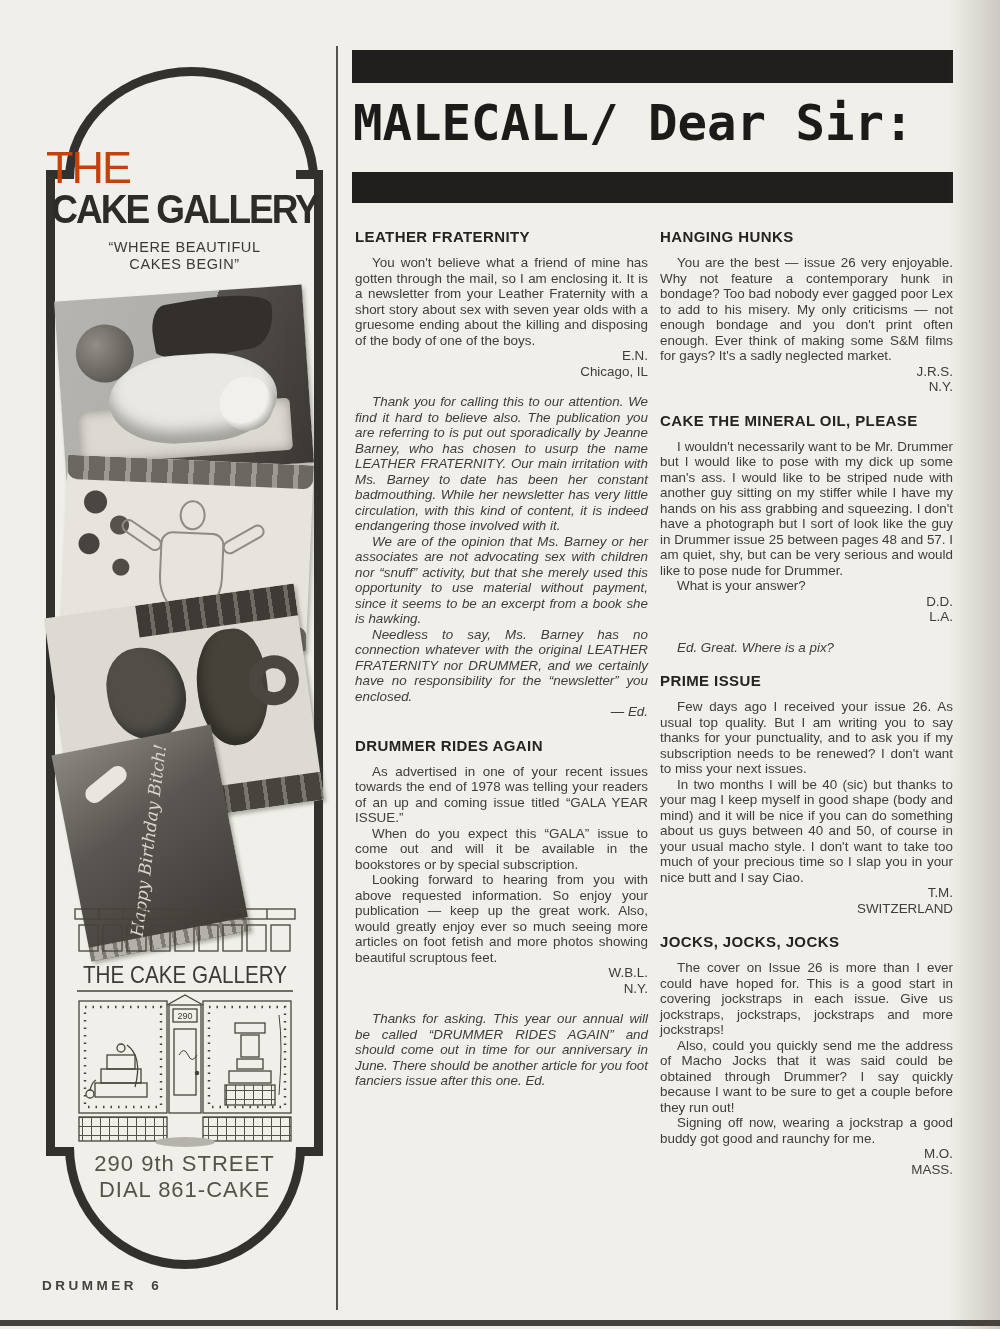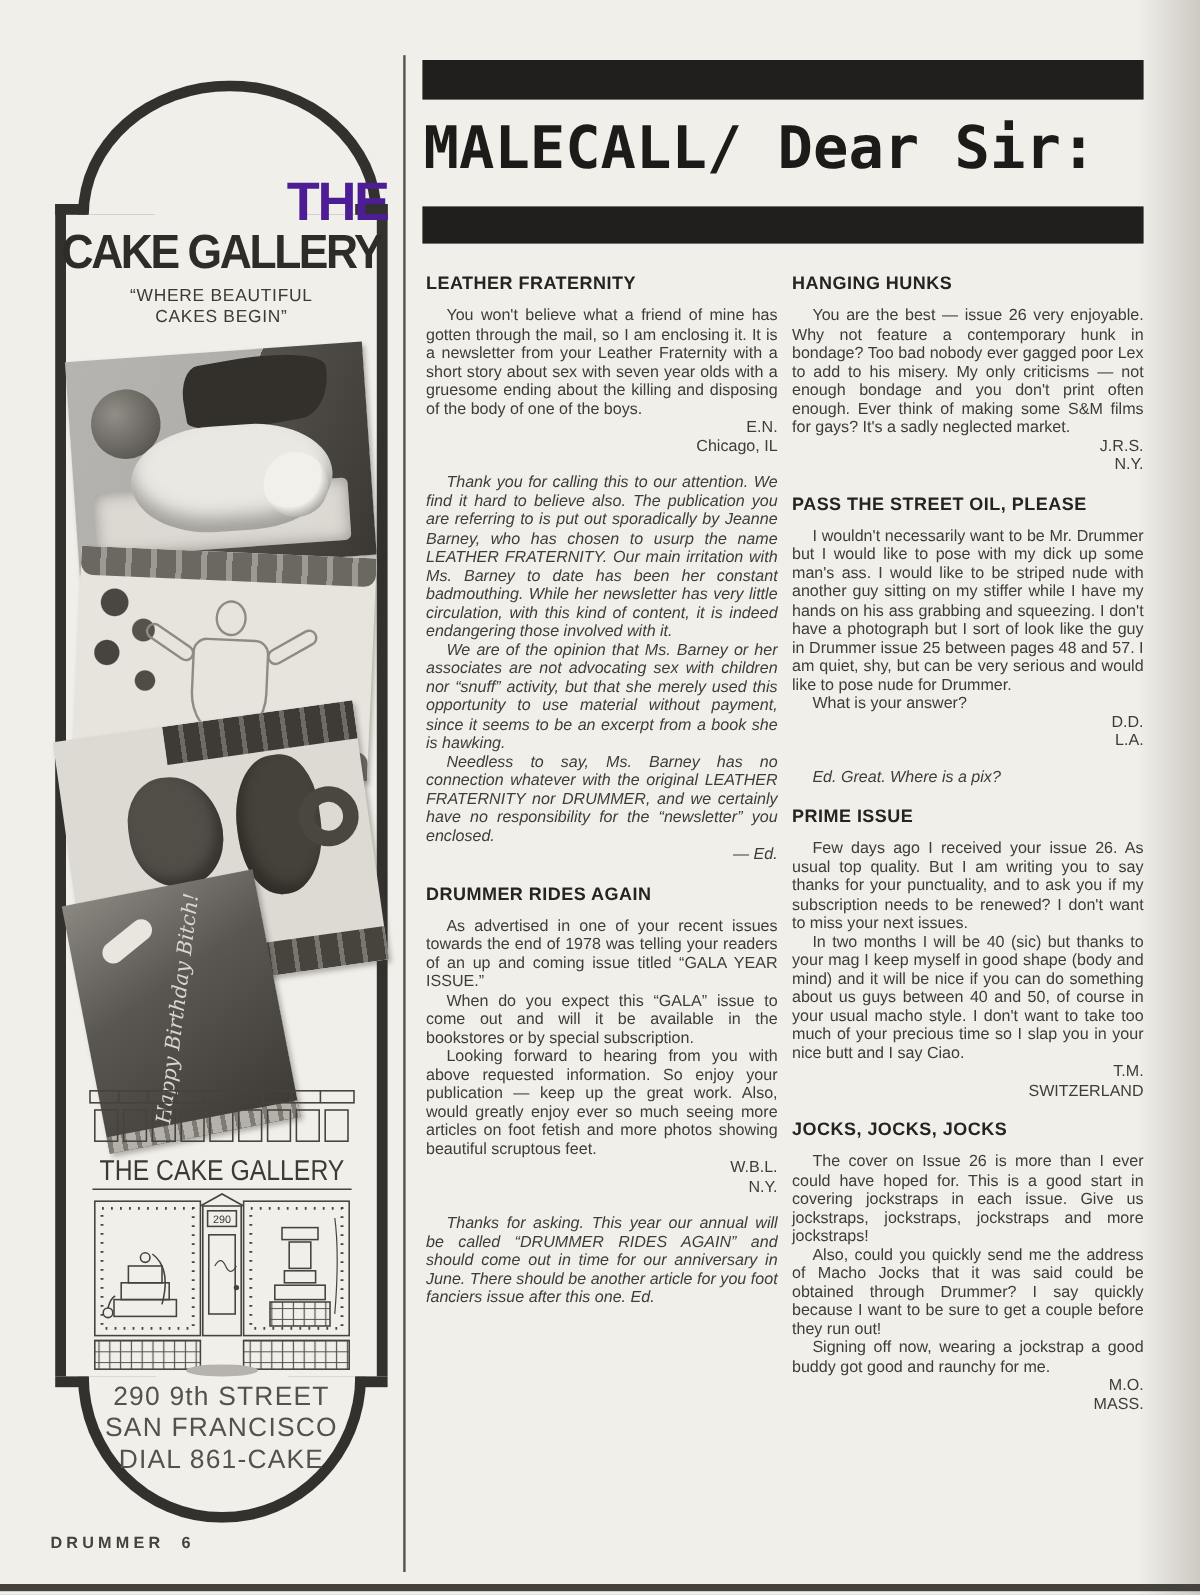--- a/index.html
+++ b/index.html
@@ -22,22 +22,22 @@
   .ad-side-l { position:absolute; left:0; top:125px; width:9px; height:977px; background:#33312e; }
   .ad-side-r { position:absolute; left:268px; top:125px; width:9px; height:977px; background:#33312e; }
   .ad-shoulder { position:absolute; height:9px; background:#33312e; }
   .sh-tl { left:0; top:125px; width:27px; }
   .sh-tr { left:250px; top:125px; width:27px; }
   .sh-bl { left:0; top:1102px; width:28px; }
   .sh-br { left:250px; top:1102px; width:27px; }
   .ad-bowl { position:absolute; left:19px; top:1102px; width:240px; height:122px;
     border:9px solid #33312e; border-top:none;
     border-radius:0 0 50% 50% / 0 0 100% 100%; }
-  .ad-the { position:absolute; left:0; top:100px; width:100%; text-align:right;
-    font-size:45px; font-weight:bold; letter-spacing:-2px; color:#4c1d95; line-height:1; }
+  .ad-the { position:absolute; left:0; top:100px; width:100%; text-align:left;
+    font-size:45px; font-weight:normal; letter-spacing:-2px; color:#c2410c; line-height:1; }
   .ad-cake { position:absolute; left:0; top:146px; width:100%; text-align:center;
     font-size:37px; font-weight:bold; letter-spacing:-2px; color:#2e2c29; line-height:1;
     transform:scaleY(1.08); }
   .ad-tag { position:absolute; left:0; top:194px; width:100%; text-align:center;
     font-size:14.5px; line-height:17px; letter-spacing:.6px; color:#3c3a36; }
 
   .photo { position:absolute; overflow:hidden; box-shadow:2px 3px 4px rgba(60,58,52,.35); }
   .photo1 { left:14px; top:248px; width:248px; height:178px; transform:rotate(-4deg);
     background:linear-gradient(115deg,#b6b4b0 0%,#b0aeaa 50%,#55524d 50%,#3b3834 100%); }
   .p1-ball { position:absolute; left:18px; top:26px; width:58px; height:58px; border-radius:50%;
@@ -227,21 +227,20 @@
       </g>
       <g>
         <rect x="10" y="220" width="88" height="24" fill="url(#hatch)"></rect>
         <rect x="134" y="220" width="88" height="24" fill="url(#hatch)"></rect>
         <ellipse cx="116" cy="245" rx="30" ry="5" fill="#b6b3ac" stroke="none"></ellipse>
       </g>
     </svg>
 
     <div class="ad-address">
       <div>290 9th STREET</div>
-      <div>SAN FRANCISCO</div>
       <div class="ad-phone">DIAL 861-CAKE</div>
     </div>
   </aside>
 
   <main class="main">
     <div class="bar bar-top"></div>
     <h1 class="masthead">MALECALL/ Dear Sir:</h1>
     <div class="bar bar-bottom"></div>
 
     <section class="col col-left">
@@ -267,21 +266,21 @@
     </section>
 
     <section class="col col-right">
       <article class="letter">
         <h3 class="lh">HANGING HUNKS</h3>
         <p class="lp">You are the best — issue 26 very enjoyable. Why not feature a contemporary hunk in bondage? Too bad nobody ever gagged poor Lex to add to his misery. My only criticisms — not enough bondage and you don't print often enough. Ever think of making some S&amp;M films for gays? It's a sadly neglected market.</p>
         <p class="sig">J.R.S.</p>
         <p class="sig">N.Y.</p>
       </article>
       <article class="letter">
-        <h3 class="lh">PASS THE STREET OIL, PLEASE</h3>
+        <h3 class="lh">CAKE THE MINERAL OIL, PLEASE</h3>
         <p class="lp">I wouldn't necessarily want to be Mr. Drummer but I would like to pose with my dick up some man's ass. I would like to be striped nude with another guy sitting on my stiffer while I have my hands on his ass grabbing and squeezing. I don't have a photograph but I sort of look like the guy in Drummer issue 25 between pages 48 and 57. I am quiet, shy, but can be very serious and would like to pose nude for Drummer.</p>
         <p class="lp">What is your answer?</p>
         <p class="sig">D.D.</p>
         <p class="sig">L.A.</p>
         <p class="lp reply gap-top">Ed. Great. Where is a pix?</p>
       </article>
       <article class="letter">
         <h3 class="lh">PRIME ISSUE</h3>
         <p class="lp">Few days ago I received your issue 26. As usual top quality. But I am writing you to say thanks for your punctuality, and to ask you if my subscription needs to be renewed? I don't want to miss your next issues.</p>
         <p class="lp">In two months I will be 40 (sic) but thanks to your mag I keep myself in good shape (body and mind) and it will be nice if you can do something about us guys between 40 and 50, of course in your usual macho style. I don't want to take too much of your precious time so I slap you in your nice butt and I say Ciao.</p>

